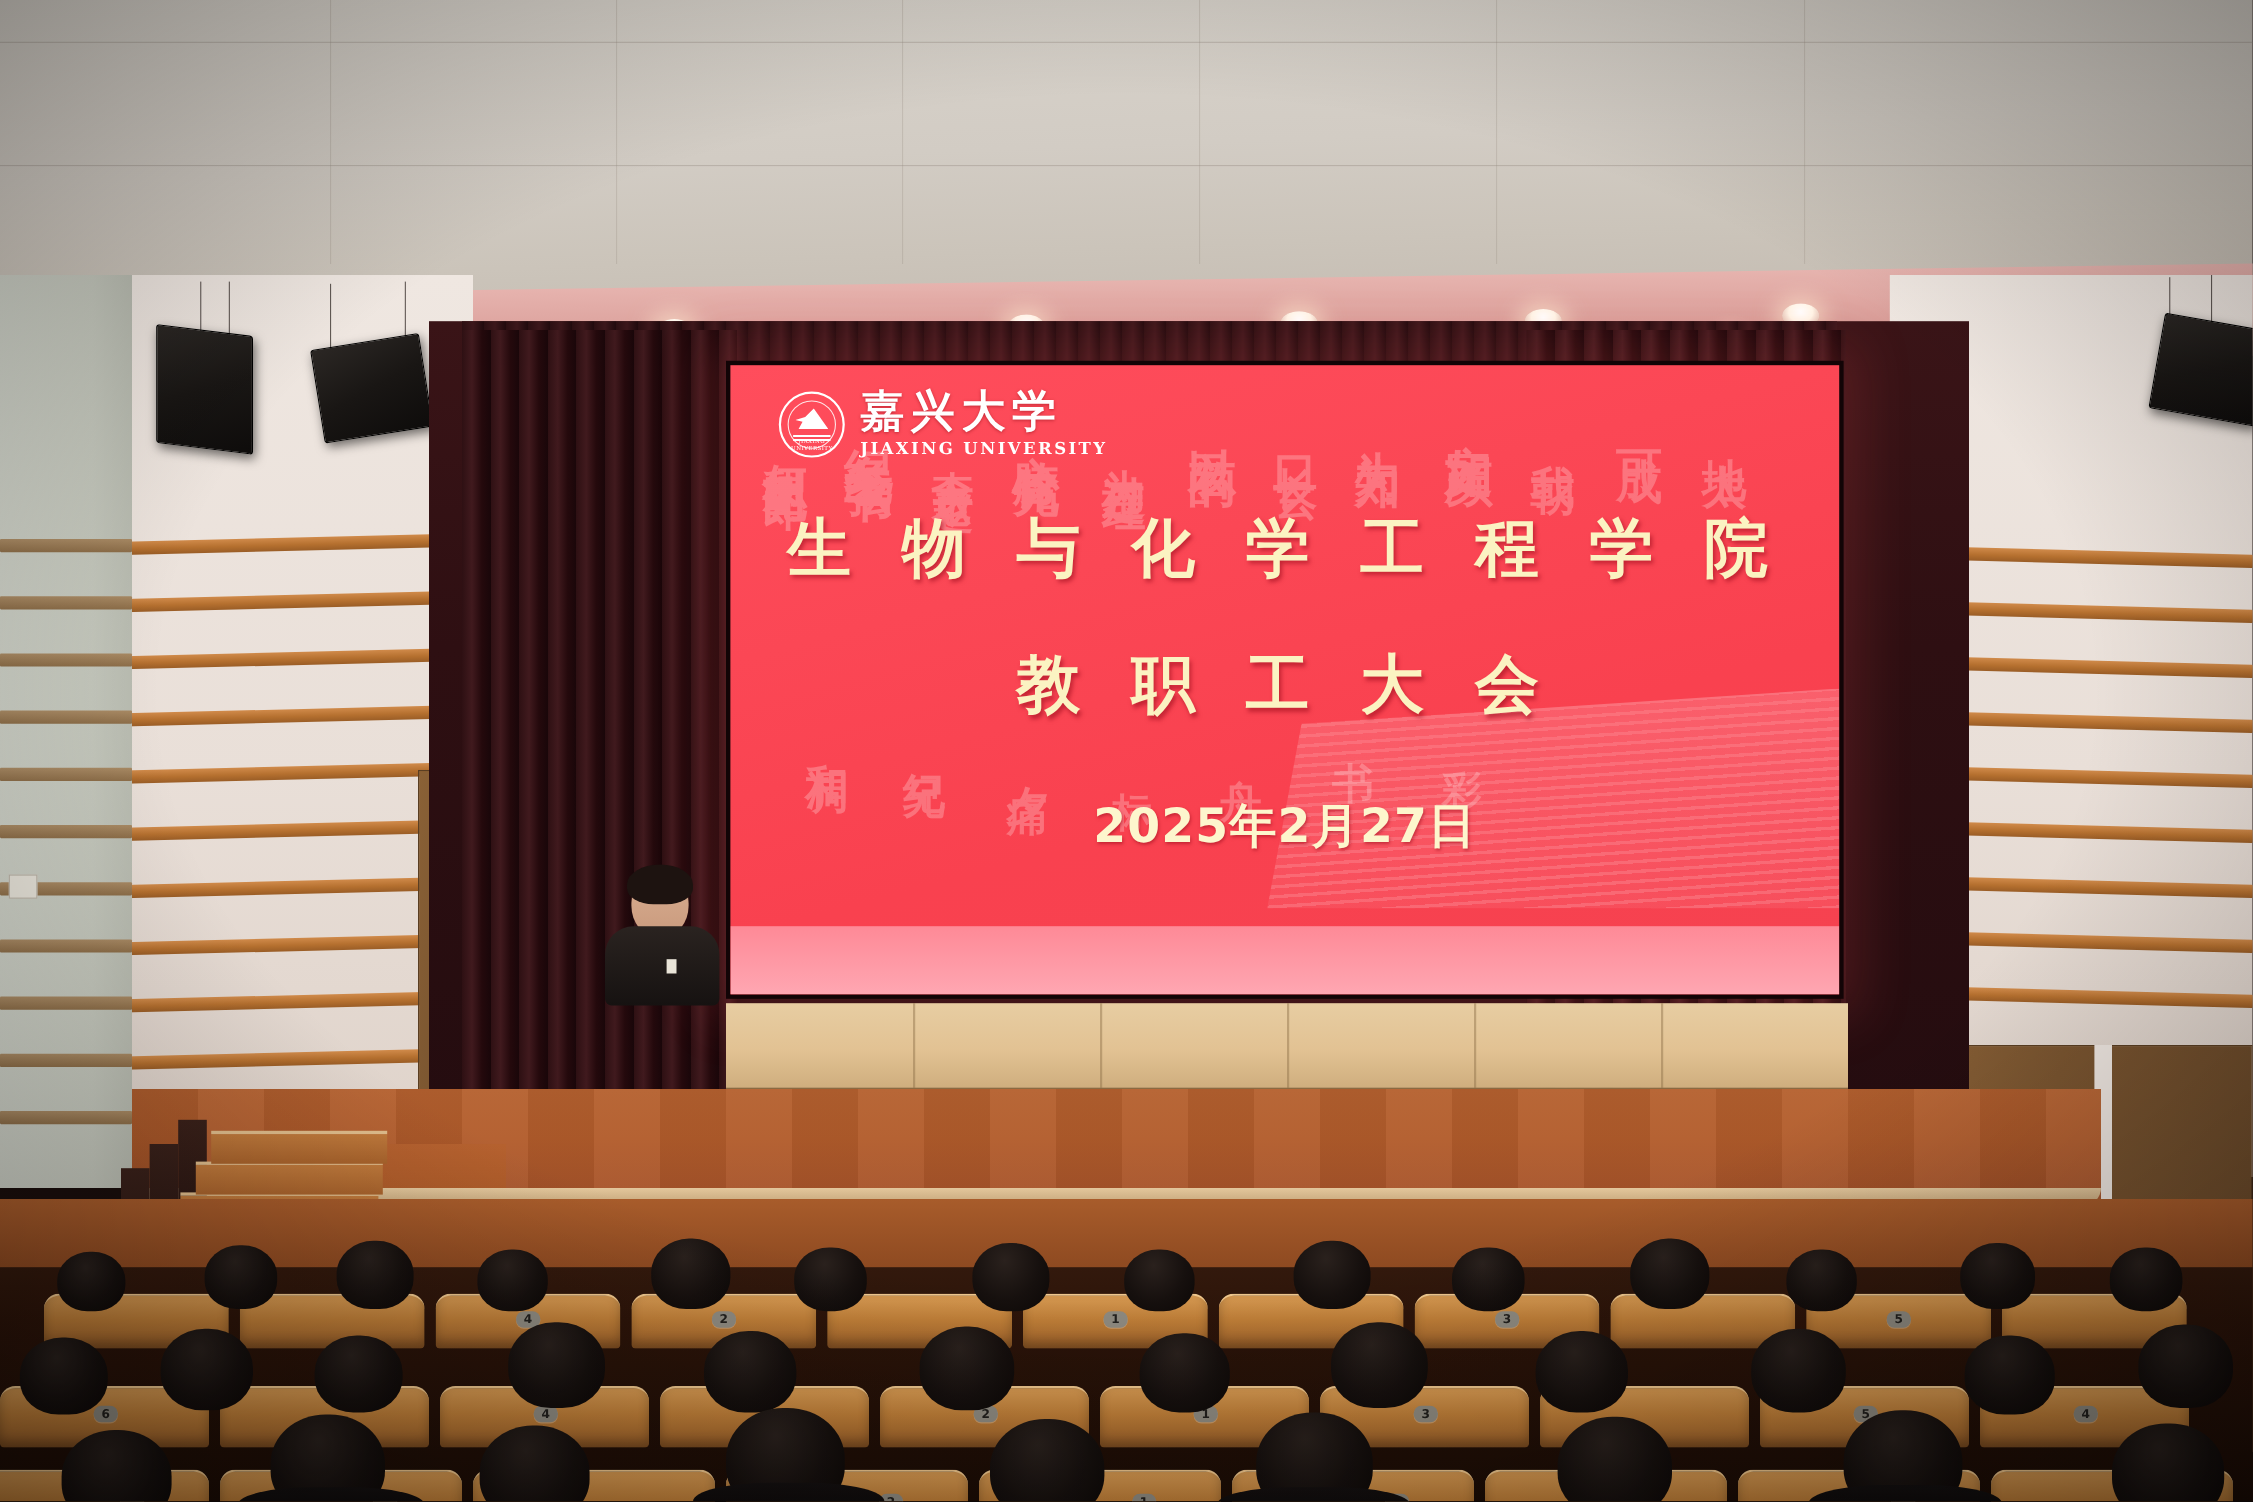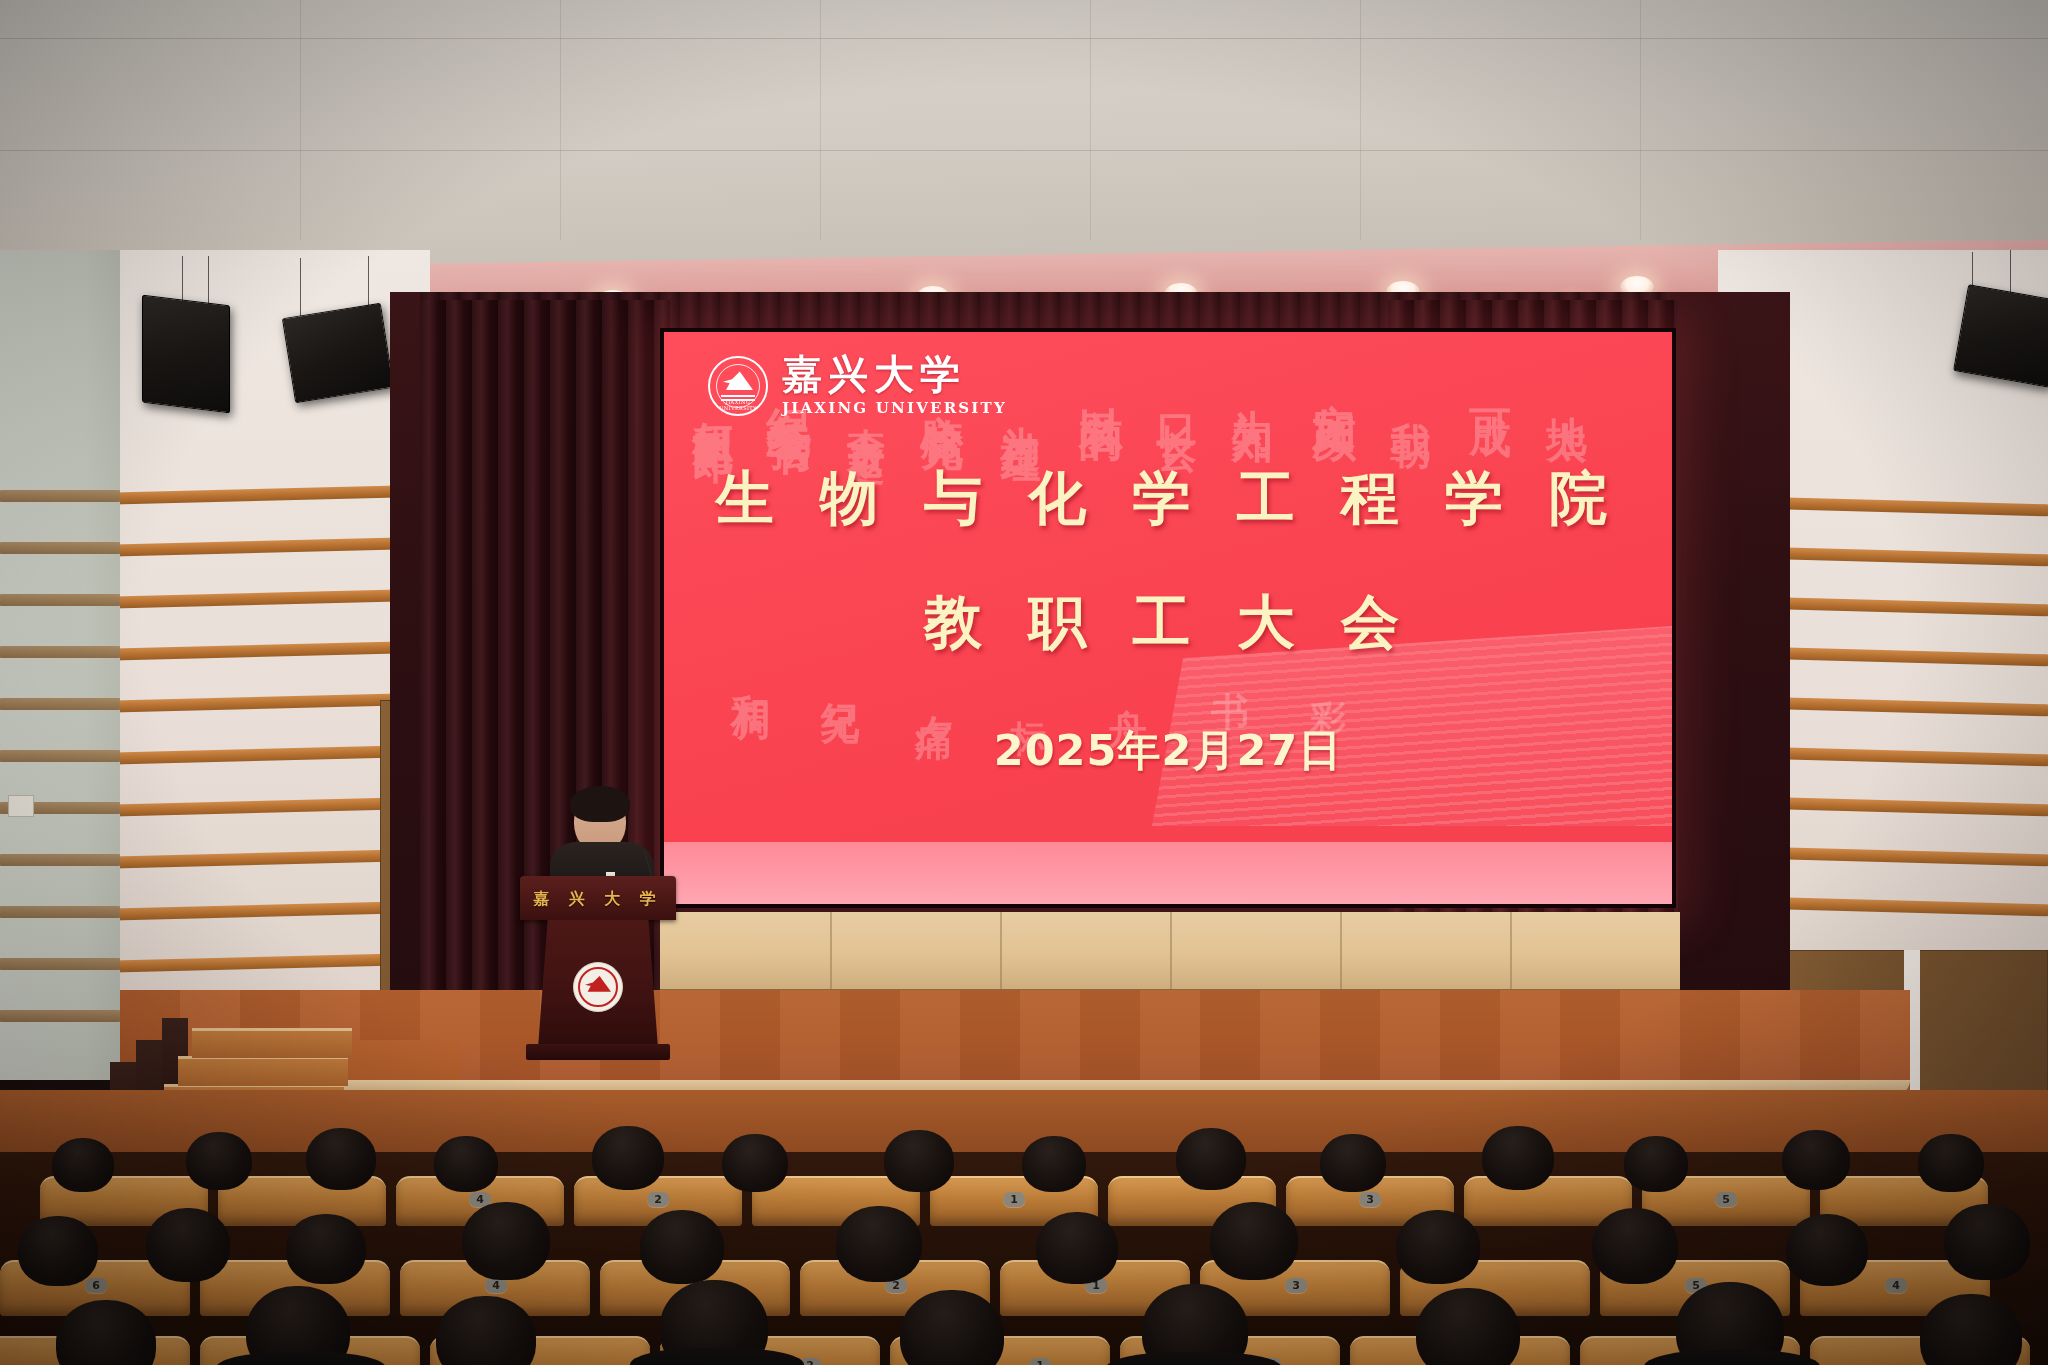--- a/index.html
+++ b/index.html
@@ -534,31 +534,20 @@
     <div class="step" style="left:82px;top:28px; width:160px;height:30px"></div>
   </div>
 
   <div class="person">
     <div class="head"></div>
     <div class="hair"></div>
     <div class="body"></div>
     <div class="badge"></div>
   </div>
 
-  <div class="podium">
-    <div class="mic"></div>
-    <div class="podium-top">
-      <div class="podium-cn">嘉 兴 大 学</div>
-    </div>
-    <div class="podium-body"></div>
-    <div class="podium-seal">
-      <div class="podium-seal-inner"></div>
-    </div>
-    <div class="podium-base"></div>
-  </div>
 
   <div class="audience">
     <div class="aud-backwall"></div>
 
     <div class="seatrow" style="top:62px;height:70px">
       <div class="seat" style="left:80px;top:24px;width:168px;height:50px"></div>
       <div class="seat" style="left:258px;top:24px;width:168px;height:50px"></div>
       <div class="seat" style="left:436px;top:24px;width:168px;height:50px"></div>
       <div class="seat" style="left:614px;top:24px;width:168px;height:50px"></div>
       <div class="seat" style="left:792px;top:24px;width:168px;height:50px"></div>

